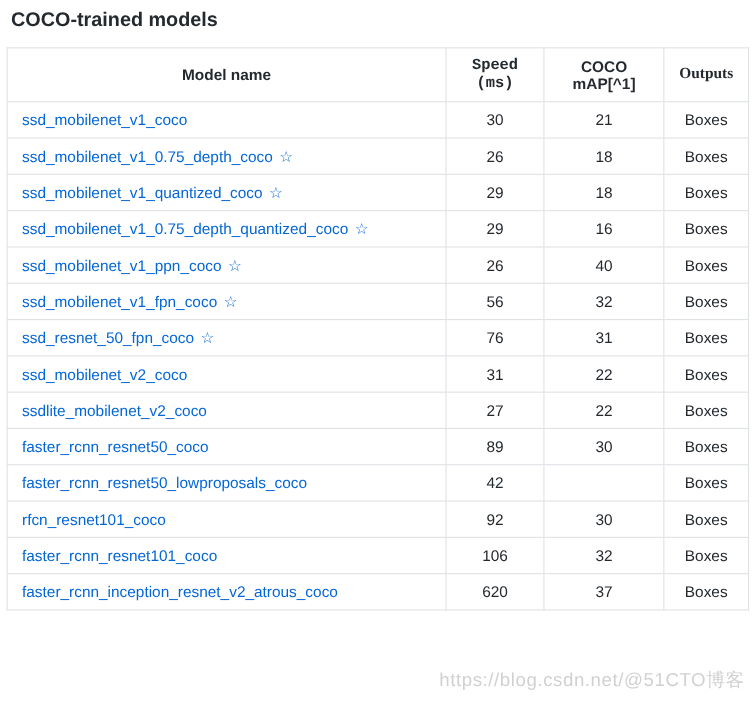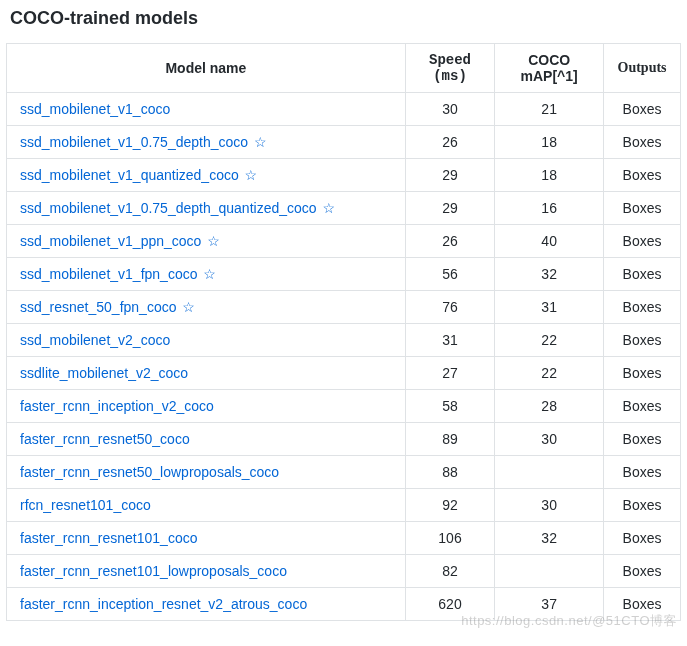--- a/index.html
+++ b/index.html
@@ -51,21 +51,21 @@
     margin-top: 18px;
   }
   .star {
     color: #0366d6;
     margin-left: 2px;
   }
   .watermark{
     position:absolute;
     right:10px;
     bottom:16px;
-    font-size:13px;
+    font-size:17px;
     color:rgba(120,120,120,0.35);
     letter-spacing:0.5px;
     pointer-events:none;
     user-select:none;
     text-align:center;
   }
 </style>
 </head>
 <body>
 
@@ -130,56 +130,44 @@
           <td>22</td>
           <td>Boxes</td>
         </tr>
         <tr>
           <td class="model"><a href="#">ssdlite_mobilenet_v2_coco</a></td>
           <td>27</td>
           <td>22</td>
           <td>Boxes</td>
         </tr>
         <tr>
-          <td class="model"><a href="#">faster_rcnn_inception_v2_coco</a></td>
-          <td>58</td>
-          <td>28</td>
-          <td>Boxes</td>
-        </tr>
-        <tr>
           <td class="model"><a href="#">faster_rcnn_resnet50_coco</a></td>
           <td>89</td>
           <td>30</td>
           <td>Boxes</td>
         </tr>
         <tr>
           <td class="model"><a href="#">faster_rcnn_resnet50_lowproposals_coco</a></td>
-          <td>88</td>
+          <td>42</td>
           <td></td>
           <td>Boxes</td>
         </tr>
         <tr>
           <td class="model"><a href="#">rfcn_resnet101_coco</a></td>
           <td>92</td>
           <td>30</td>
           <td>Boxes</td>
         </tr>
         <tr>
           <td class="model"><a href="#">faster_rcnn_resnet101_coco</a></td>
           <td>106</td>
           <td>32</td>
           <td>Boxes</td>
         </tr>
         <tr>
-          <td class="model"><a href="#">faster_rcnn_resnet101_lowproposals_coco</a></td>
-          <td>82</td>
-          <td></td>
-          <td>Boxes</td>
-        </tr>
-        <tr>
           <td class="model"><a href="#">faster_rcnn_inception_resnet_v2_atrous_coco</a></td>
           <td>620</td>
           <td>37</td>
           <td>Boxes</td>
         </tr>
       </tbody>
   </table>
 </div>
 
 <div class="watermark">https://blog.csdn.net/@51CTO博客</div>

